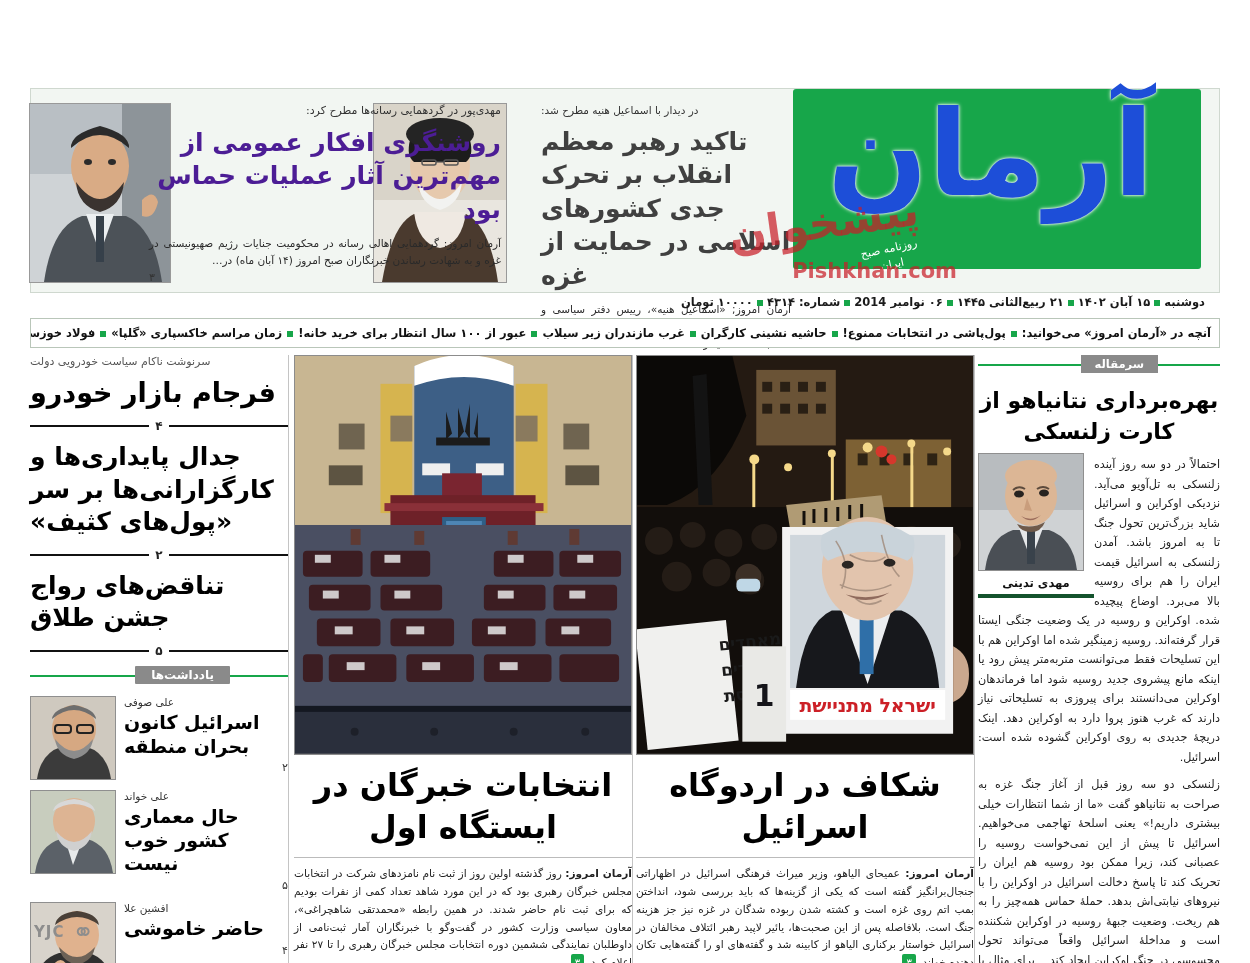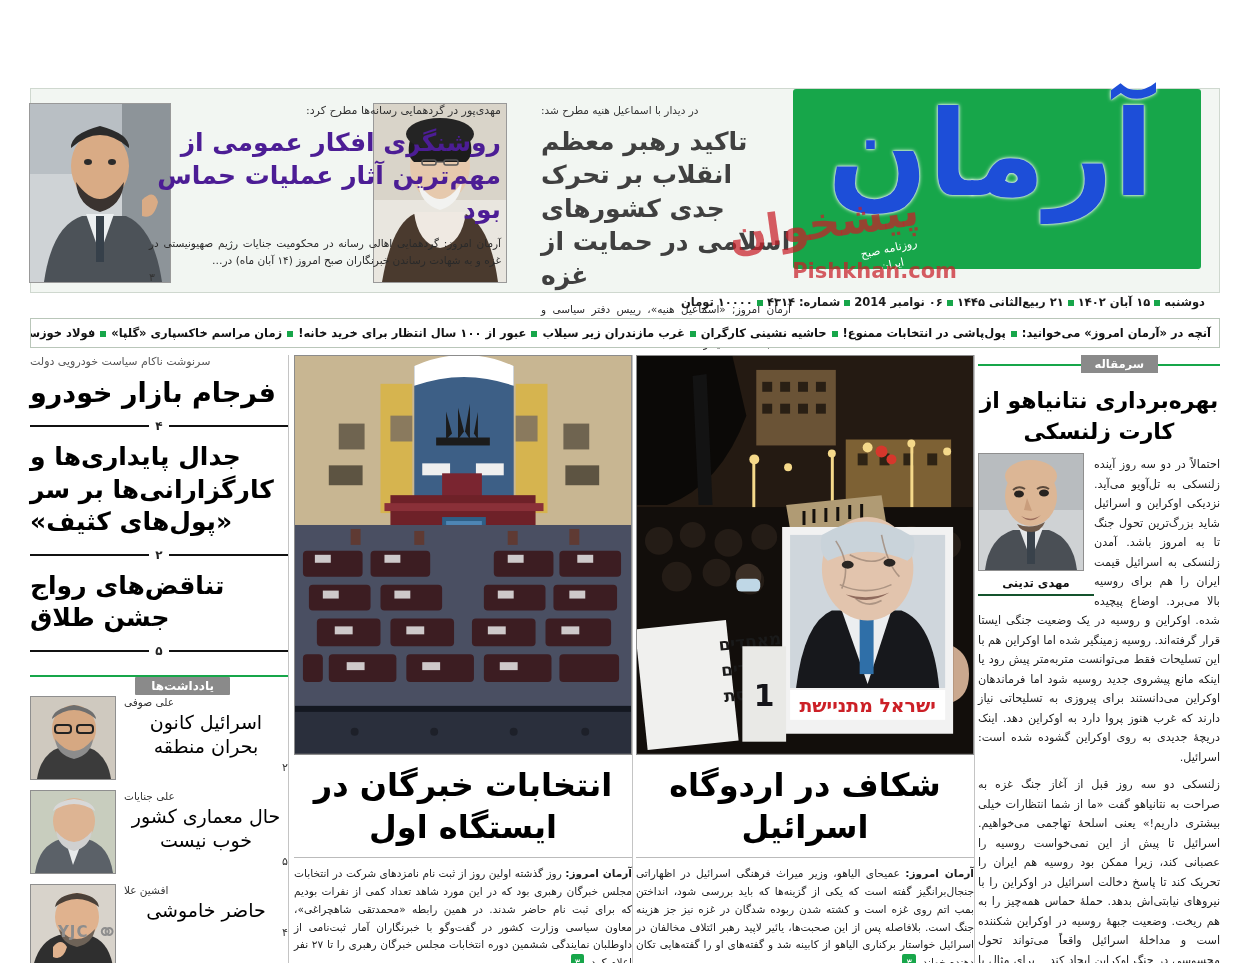--- a/index.html
+++ b/index.html
@@ -75,33 +75,33 @@
   .l-kicker{font-size:11px;color:#555;text-align:left;margin-bottom:7px;
       white-space:nowrap;}
   .l-hl{font-size:27px;font-weight:bold;line-height:1.3;text-align:left;color:#000;}
   .l-hl.sm{font-size:25px;}
   .sep{display:flex;align-items:center;margin:9px 0 8px 0;gap:6px;}
   .sep .line{flex:1;height:2px;background:#111;}
   .sep .n{font-size:12px;color:#222;font-weight:bold;}
   .notes-bar{margin-top:4px;position:relative;height:20px;}
   .notes-bar .grn{position:absolute;left:0;right:0;top:9px;height:2px;background:#17a64a;}
   .notes-bar .lbl{position:absolute;right:58px;top:0;background:#8a8a8a;color:#fff;
-      font-size:12px;font-weight:bold;padding:2px 16px;border-radius:1px;margin-top:11px;}
+      font-size:12px;font-weight:bold;padding:2px 16px;border-radius:1px;}
   .note{display:flex;gap:8px;margin-top:10px;align-items:flex-start;}
   .note .meta{flex:1;text-align:left;}
   .note .author{font-size:10.5px;color:#333;margin-bottom:3px;}
-  .note .title{font-size:19px;font-weight:normal;line-height:1.26;color:#000;text-align:center;}
+  .note .title{font-size:19px;font-weight:bold;line-height:1.26;color:#000;}
   .note .title.sp{letter-spacing:2px;}
   .note .av{width:84px;height:82px;background:#bdbdbd;border:1px solid #8f8f8f;
       flex:0 0 auto;overflow:hidden;}
   .note-n{font-size:11px;color:#333;text-align:right;margin-top:3px;}
   .yjc{position:absolute;left:4px;bottom:18px;display:flex;align-items:center;gap:8px;
       color:#8d8d8d;}
   .yjc .mark{font-size:26px;line-height:1;}
-  .yjc .txt{font-size:15px;font-weight:bold;letter-spacing:1px;margin-left:24px;}
+  .yjc .txt{font-size:15px;font-weight:bold;letter-spacing:1px;}
 
   
   .photo{width:100%;background:#b9b9b9;border:1px solid #8c8c8c;box-sizing:border-box;
       overflow:hidden;position:relative;}
   .c-hl{font-size:32px;font-weight:bold;line-height:1.3;text-align:center;
       color:#000;margin-top:10px;}
   .c-body{font-size:10.6px;line-height:1.68;text-align:justify;color:#222;margin-top:9px;
       border-top:1px solid #bbb;padding-top:7px;}
   .c-body b{font-weight:bold;}
   .more{display:inline-block;background:#17a64a;color:#fff;font-size:10px;
@@ -109,21 +109,21 @@
 
   
   .e-bar{position:relative;height:20px;margin-bottom:10px;}
   .e-bar .grn{position:absolute;left:0;right:0;top:9px;height:2px;background:#17a64a;}
   .e-bar .lbl{position:absolute;right:62px;top:0;background:#8a8a8a;color:#fff;
       font-size:11.5px;font-weight:bold;padding:2px 14px;}
   .e-hl{font-size:22px;font-weight:bold;line-height:1.42;text-align:center;color:#000;}
   .e-photo{float:left;width:104px;height:116px;background:#bdbdbd;border:1px solid #8f8f8f;
       margin:6px 10px 2px 0;overflow:hidden;}
   .e-name{clear:left;float:left;width:116px;text-align:center;font-size:11.5px;
-      font-weight:bold;margin-top:3px;padding-bottom:4px;border-bottom:2px solid #14532d;}
+      font-weight:bold;margin-top:3px;padding-bottom:4px;border-bottom:4px solid #14532d;}
   .e-text{font-size:11.2px;line-height:1.74;text-align:justify;color:#1d1d1d;margin-top:8px;}
 
   
   svg{display:block;}
   .vline{position:absolute;top:355px;width:1px;height:608px;background:#c4c4c4;}
 </style>
 </head>
 <body>
 
 <div class="page">
@@ -244,21 +244,21 @@
           <path d="M21 22 Q43 4 65 22 Q64 12 43 8 Q22 12 21 22 Z" fill="#6e6e6e"></path>
           <path d="M24 42 Q43 66 62 42 Q60 58 43 62 Q26 58 24 42 Z" fill="#8c8c8c"></path>
           <rect x="24" y="28" width="16" height="8" rx="3" fill="none" stroke="#222" stroke-width="2"></rect>
           <rect x="46" y="28" width="16" height="8" rx="3" fill="none" stroke="#222" stroke-width="2"></rect>
         </svg>
       </div>
     </div>
 
     <div class="note">
       <div class="meta">
-        <div class="author">علی جنایات</div>
+        <div class="author">علی خواند</div>
         <div class="title">حال معماری کشور خوب نیست</div>
         <div class="note-n">۵</div>
       </div>
       <div class="av">
         <svg viewBox="0 0 84 82" preserveAspectRatio="none">
           <rect width="84" height="82" fill="#c8cdbe"></rect>
           <path d="M4 82 Q8 54 30 48 L56 48 Q78 54 82 82 Z" fill="#5b6168"></path>
           <path d="M34 48 L42 74 L52 48 Z" fill="#e8ebec"></path>
           <ellipse cx="43" cy="30" rx="21" ry="23" fill="#ddb493"></ellipse>
           <path d="M22 20 Q43 6 64 20 Q62 10 43 8 Q24 10 22 20 Z" fill="#d8d8d8"></path>

